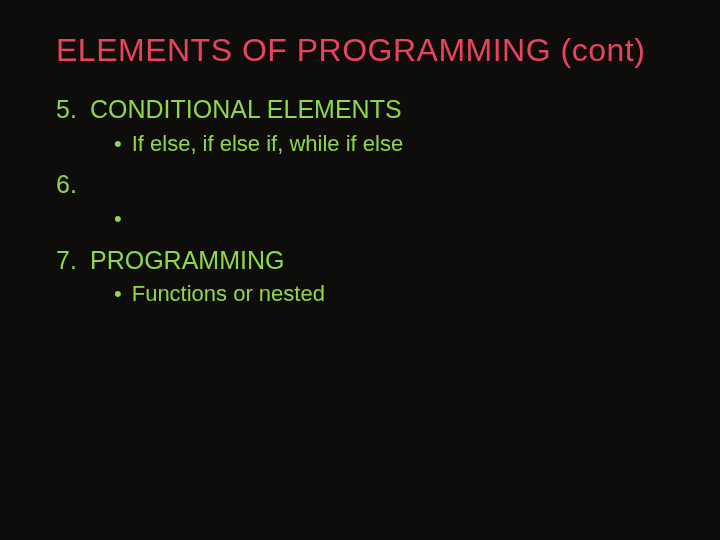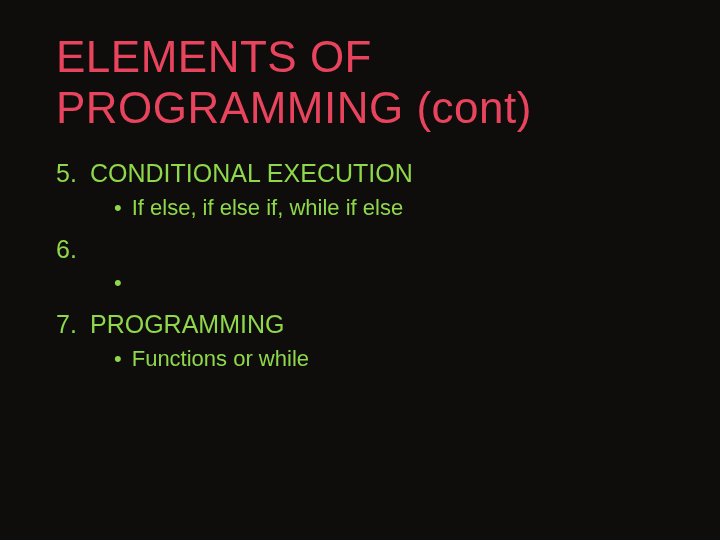--- a/index.html
+++ b/index.html
@@ -14,21 +14,21 @@
       font-family: Arial, Helvetica, sans-serif;
       overflow: hidden;
     }
     .slide {
       width: 100%;
       height: 100%;
       padding: 32px 48px 32px 56px;
     }
     .title {
       color: #e8445d;
-      font-size: 44px;
+      font-size: 32px;
       font-weight: 400;
       line-height: 1.15;
       margin-bottom: 24px;
       letter-spacing: 0.5px;
     }
     .list {
       list-style: none;
     }
     .list-item {
       margin-bottom: 6px;
@@ -65,21 +65,21 @@
   </style>
 </head>
 <body>
 
 <div class="slide">
   <h1 class="title">ELEMENTS OF PROGRAMMING (cont)</h1>
   <ol class="list">
     <li class="list-item">
       <div class="item-head">
         <span class="item-number">5.</span>
-        <span>CONDITIONAL EXECUTION</span>
+        <span>CONDITIONAL ELEMENTS</span>
       </div>
       <ul class="sub-list">
         <li class="sub-item">
           <span class="bullet">•</span>
           <span>If else, if else if, while if else</span>
         </li>
       </ul>
     </li>
     <li class="list-item">
       <div class="item-head">
@@ -92,18 +92,18 @@
       </ul>
     </li>
     <li class="list-item">
       <div class="item-head">
         <span class="item-number">7.</span>
         <span>PROGRAMMING</span>
       </div>
       <ul class="sub-list">
         <li class="sub-item">
           <span class="bullet">•</span>
-          <span>Functions or while</span>
+          <span>Functions or nested</span>
         </li>
       </ul>
     </li>
   </ol>
 </div>
 
 </body></html>

